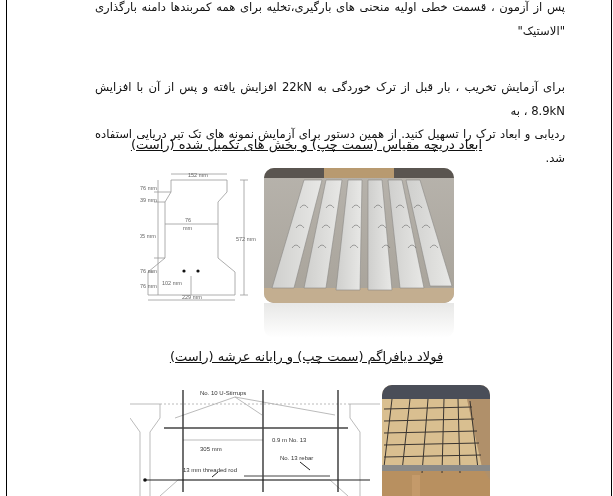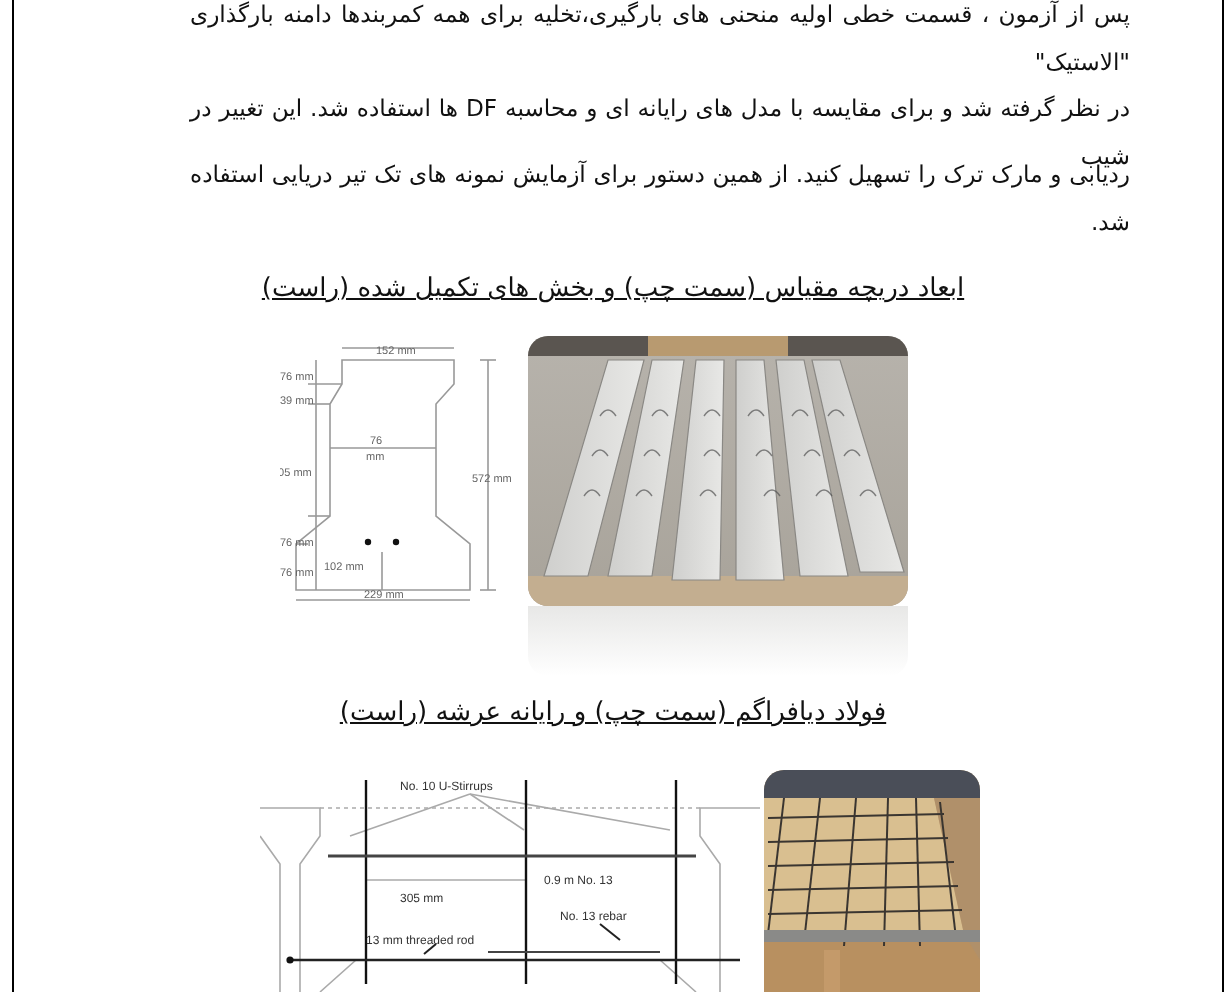--- a/index.html
+++ b/index.html
@@ -15,25 +15,25 @@
   .photo{position:absolute;border-radius:10px;overflow:hidden;}
   svg text{font-family:"Liberation Sans",sans-serif;}
 </style>
 </head>
 <body>
 
 <div class="page"></div>
 
 <div class="para p1">
   <div>پس از آزمون ، قسمت خطی اولیه منحنی های بارگیری،تخلیه برای همه کمربندها دامنه بارگذاری "الاستیک"</div>
-  <div>در نظر گرفته شد و برای مقایسه با مدل های رایانه ای و محاسبه DF ها استفاده شد. این تغییر در شیب</div>
 </div>
 
 <div class="para p2">
-  <div>ردیابی و مارک ترک را تسهیل کنید. از همین دستور برای آزمایش نمونه های تک تیر دریایی استفاده شد.</div>
+  <div>برای آزمایش تخریب ، بار قبل از ترک خوردگی به 22kN افزایش یافته و پس از آن با افزایش 8.9kN ، به</div>
+  <div>ردیابی و ابعاد ترک را تسهیل کنید. از همین دستور برای آزمایش نمونه های تک تیر دریایی استفاده شد.</div>
 </div>
 
 <div class="caption cap1">ابعاد دریچه مقیاس (سمت چپ) و بخش های تکمیل شده (راست)</div>
 
 <div class="fig" style="left:140px;top:168px;width:122px;height:140px;">
   <svg width="122" height="140" viewBox="0 0 122 140">
     <g stroke="#999" stroke-width="0.8" fill="none">
 
       <path d="M31 12 L87 12 L87 24 L78 34 L78 90 L95 104 L95 127 L8 127 L8 104 L25 90 L25 34 L31 24 Z" transform="translate(0,0)"></path>
 

